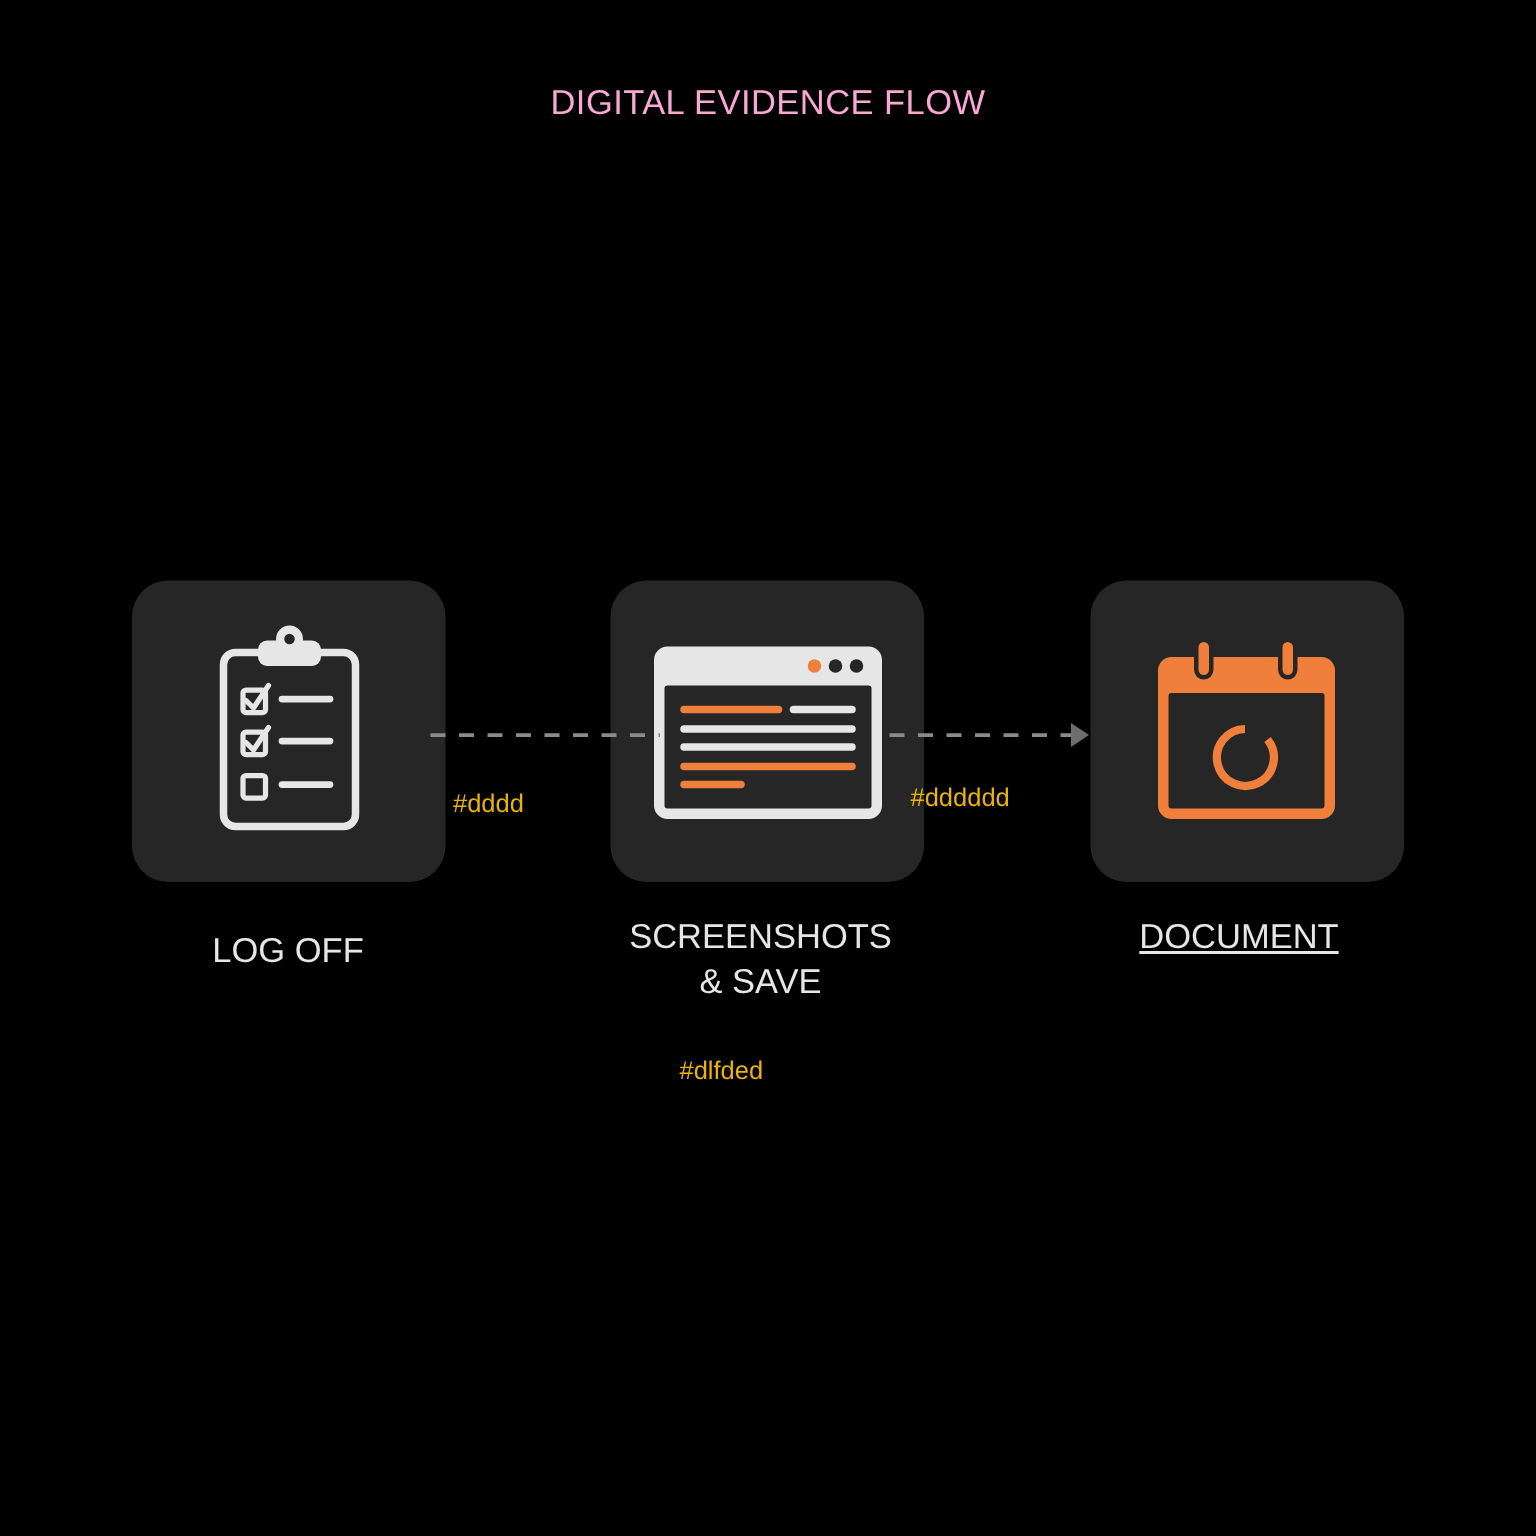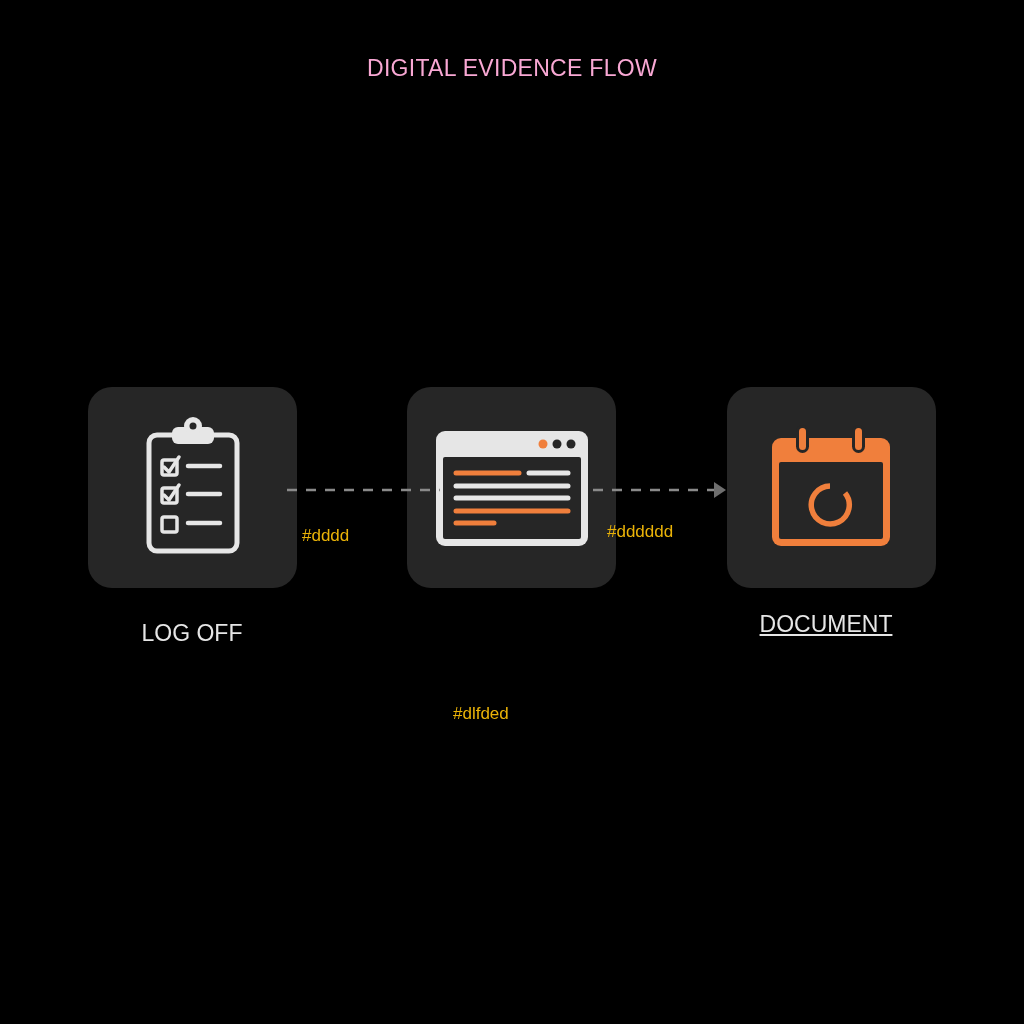--- a/index.html
+++ b/index.html
@@ -149,18 +149,20 @@
   </g>
 </svg>
 
 <div class="hex" id="hex-1">#dddd</div>
 <div class="hex" id="hex-2">#dddddd</div>
 
 <div class="label" id="label-1">
   <span>LOG OFF</span>
 </div>
 <div class="label" id="label-2">
+  <span>SCREENSHOTS</span>
+  <span>&amp; SAVE</span>
 </div>
 <div class="label" id="label-3">
   <span>DOCUMENT</span>
 </div>
 
 <div class="hex" id="hex-3">#dlfded</div>
 
 </body></html>

